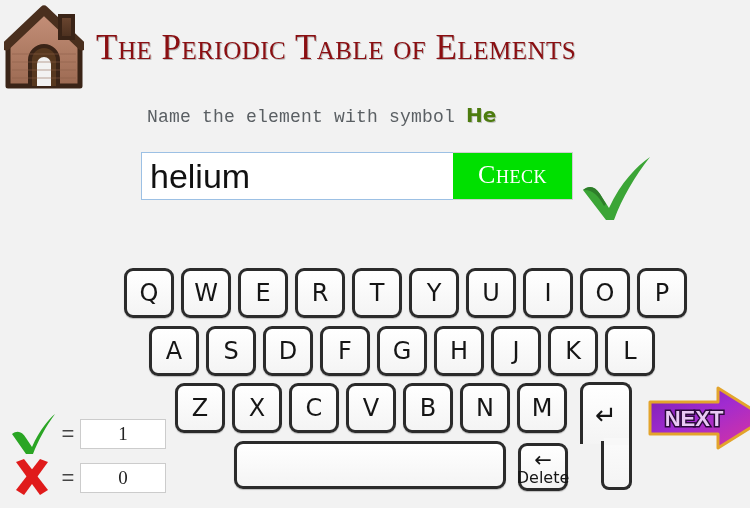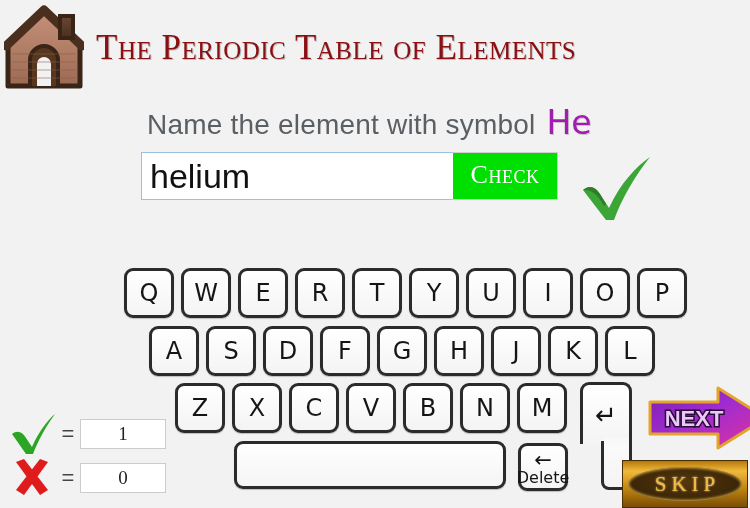--- a/index.html
+++ b/index.html
@@ -49,32 +49,32 @@
   
   .prompt-row {
     position: absolute;
     left: 147px;
     top: 103px;
     display: flex;
     align-items: baseline;
     gap: 11px;
   }
   .prompt-text {
-    font-family: Liberation Sans, sans-serif;
-    font-size: 28px;
+    font-family: Liberation Mono, monospace;
+    font-size: 18px;
     font-weight: 300;
     color: #5a5f63;
     letter-spacing: 0.2px;
     white-space: nowrap;
   }
   .prompt-symbol {
     font-family: "DejaVu Sans", sans-serif;
-    font-size: 33px;
-    font-weight: normal;
-    color: #a21caf;
+    font-size: 20px;
+    font-weight: bold;
+    color: #4d7c0f;
     text-shadow: 1px 1px 0 rgba(150,150,150,0.5);
   }
 
   
   .answer-row {
     position: absolute;
     left: 141px;
     top: 152px;
     display: flex;
     align-items: stretch;
@@ -88,21 +88,21 @@
     border-right: none;
     background: #ffffff;
     font-family: "Liberation Sans", sans-serif;
     font-size: 34px;
     color: #111111;
     padding: 0 0 0 8px;
     outline: none;
     border-radius: 0;
   }
   .check-button {
-    width: 105px;
+    width: 120px;
     height: 48px;
     box-sizing: border-box;
     background: #00e000;
     border: 1px solid #cfcfcf;
     border-left: none;
     color: #ffffff;
     font-family: "Liberation Serif", "DejaVu Serif", serif;
     font-variant: small-caps;
     font-size: 26px;
     letter-spacing: 0.5px;
@@ -437,19 +437,14 @@
           <stop offset="0%" stop-color="#7a1fb0"></stop>
           <stop offset="45%" stop-color="#a02bd0"></stop>
           <stop offset="100%" stop-color="#e0349a"></stop>
         </linearGradient>
       </defs>
       <path d="M6 18 L74 18 L74 4 L122 34 L74 64 L74 50 L6 50 Z" fill="url(#nextg)" stroke="#e3a42c" stroke-width="3" stroke-linejoin="round"></path>
       <text x="50" y="42" text-anchor="middle" font-family="Liberation Sans, sans-serif" font-size="22" font-weight="bold" fill="#e9c9f5" stroke="#2a0a3a" stroke-width="3" paint-order="stroke">NEXT</text>
     </svg>
   </div>
 
-  <div class="skip-button">
-    <div class="skip-oval">
-      <span class="skip-label">SKIP</span>
-    </div>
-  </div>
 
 </div>
 
 </body></html>

